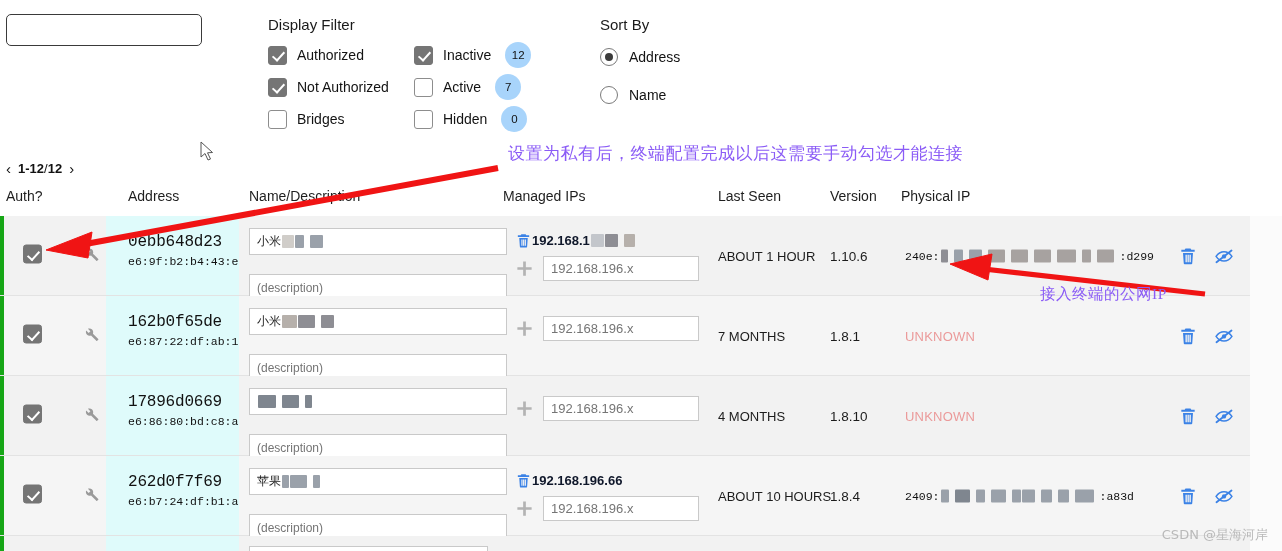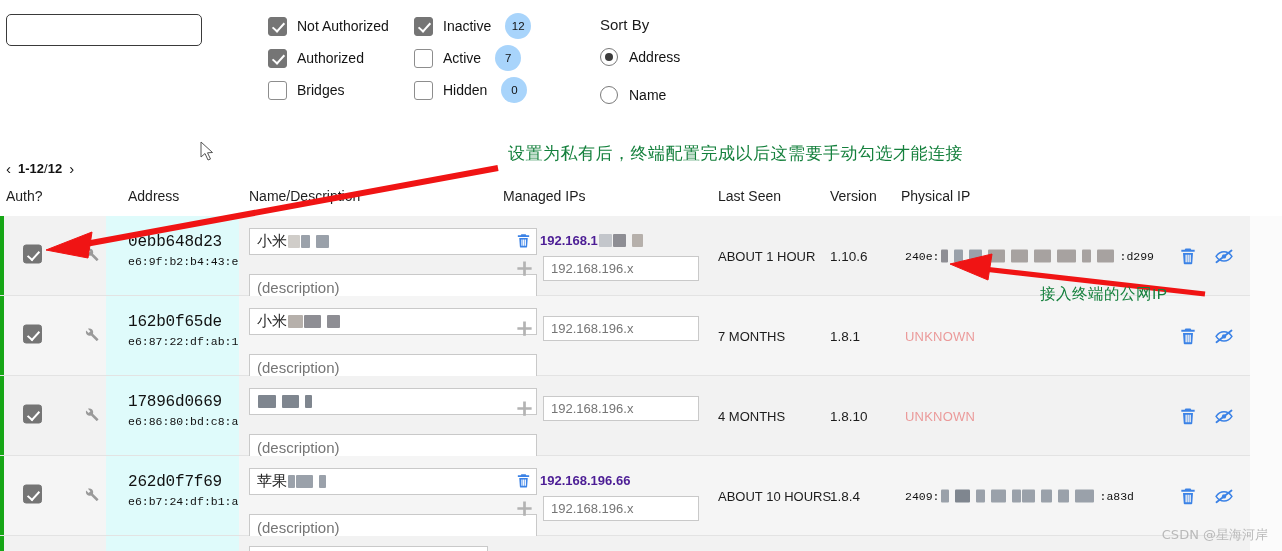--- a/index.html
+++ b/index.html
@@ -101,33 +101,33 @@
   .c-auth { left: 23px; top: 40px; transform: translateY(-50%); }
   .c-wrench { left: 82px; top: 40px; transform: translateY(-50%); }
   .c-addr { left: 128px; top: 17px; width: 120px; }
   .nodeid { font-family: "Liberation Mono", "DejaVu Sans Mono", monospace;
             font-size: 16px; color: #111; letter-spacing: -0.2px; }
   .macid  { font-family: "Liberation Mono", "DejaVu Sans Mono", monospace;
             font-size: 11.5px; color: #111; margin-top: 4px; white-space: nowrap; }
 
   .c-name { left: 249px; top: 12px; }
   .name-input, .desc-input {
-    width: 288px; height: 27px;
+    width: 258px; height: 27px;
     border: 1px solid #c9c9c9; background: #fff;
-    font-size: 15px; color: #222; padding: 0 7px;
+    font-size: 12px; color: #222; padding: 0 7px;
     outline: none; font-family: "Liberation Sans", sans-serif;
     display: block;
   }
   .desc-input { margin-top: 19px; color: #8a8a8a; }
   .name-val { display: flex; align-items: center; gap: 1px; }
   .redact { display: inline-block; height: 13px; border-radius: 1px; vertical-align: middle; }
 
   .c-mip { left: 515px; top: 14px; }
   .mip-line { display: flex; align-items: center; height: 20px; }
-  .mip-text { font-size: 13px; font-weight: bold; color: #4c1d95; margin-left: 8px;
+  .mip-text { font-size: 13px; font-weight: bold; color: #0f172a; 
               font-family: "Liberation Sans", sans-serif; display: flex; align-items: center; gap: 1px; }
   .mip-add { display: flex; align-items: center; margin-top: 6px; }
   .ip-input {
     width: 156px; height: 25px; margin-left: 9px;
     border: 1px solid #c9c9c9; background: #fff;
     font-size: 13px; color: #8a8a8a; padding: 0 7px;
     outline: none; font-family: "Liberation Sans", sans-serif;
   }
 
   .c-seen { left: 718px; top: 40px; transform: translateY(-50%);
@@ -150,22 +150,22 @@
   .icon-static { cursor: default; }
 
   
   .gutter {
     position: absolute; right: 0; top: 216px; width: 32px; height: 335px;
     background: #fbfbfb;
   }
 
   
   .anno {
-    position: absolute; color: #15803d;
-    font-family: Liberation Sans, sans-serif;
+    position: absolute; color: #8b5cf6;
+    font-family: Liberation Serif, serif;
     white-space: nowrap;
   }
   .anno-top { left: 508px; top: 142px; font-size: 17px; letter-spacing: 0.5px; }
   .anno-right { left: 1040px; top: 284px; font-size: 15.5px; letter-spacing: 0.5px; }
   .arrow-svg { position: absolute; left: 0; top: 0; pointer-events: none; }
 
   .watermark {
     position: absolute; right: 14px; bottom: 7px;
     font-size: 13px; color: #b9b9b9;
     font-family: "DejaVu Sans", "Liberation Sans", sans-serif;
@@ -177,29 +177,30 @@
 
 <div id="root">
 
   <div class="top">
 
     <div class="search-block">
       <input class="search-input" type="text" placeholder="" style="">
     </div>
 
     <div class="filter-block">
+      <div class="group-title">Display Filter</div>
       <div class="filter-cols">
         <div class="fcol first">
           <div class="chk-row">
             <span class="cbox on"></span>
-            <span class="chk-label">Not Authorized</span>
+            <span class="chk-label">Authorized</span>
           </div>
           <div class="chk-row">
             <span class="cbox on"></span>
-            <span class="chk-label">Authorized</span>
+            <span class="chk-label">Not Authorized</span>
           </div>
           <div class="chk-row">
             <span class="cbox"></span>
             <span class="chk-label">Bridges</span>
           </div>
         </div>
         <div class="fcol">
           <div class="chk-row">
             <span class="cbox on"></span>
             <span class="chk-label">Inactive</span>

